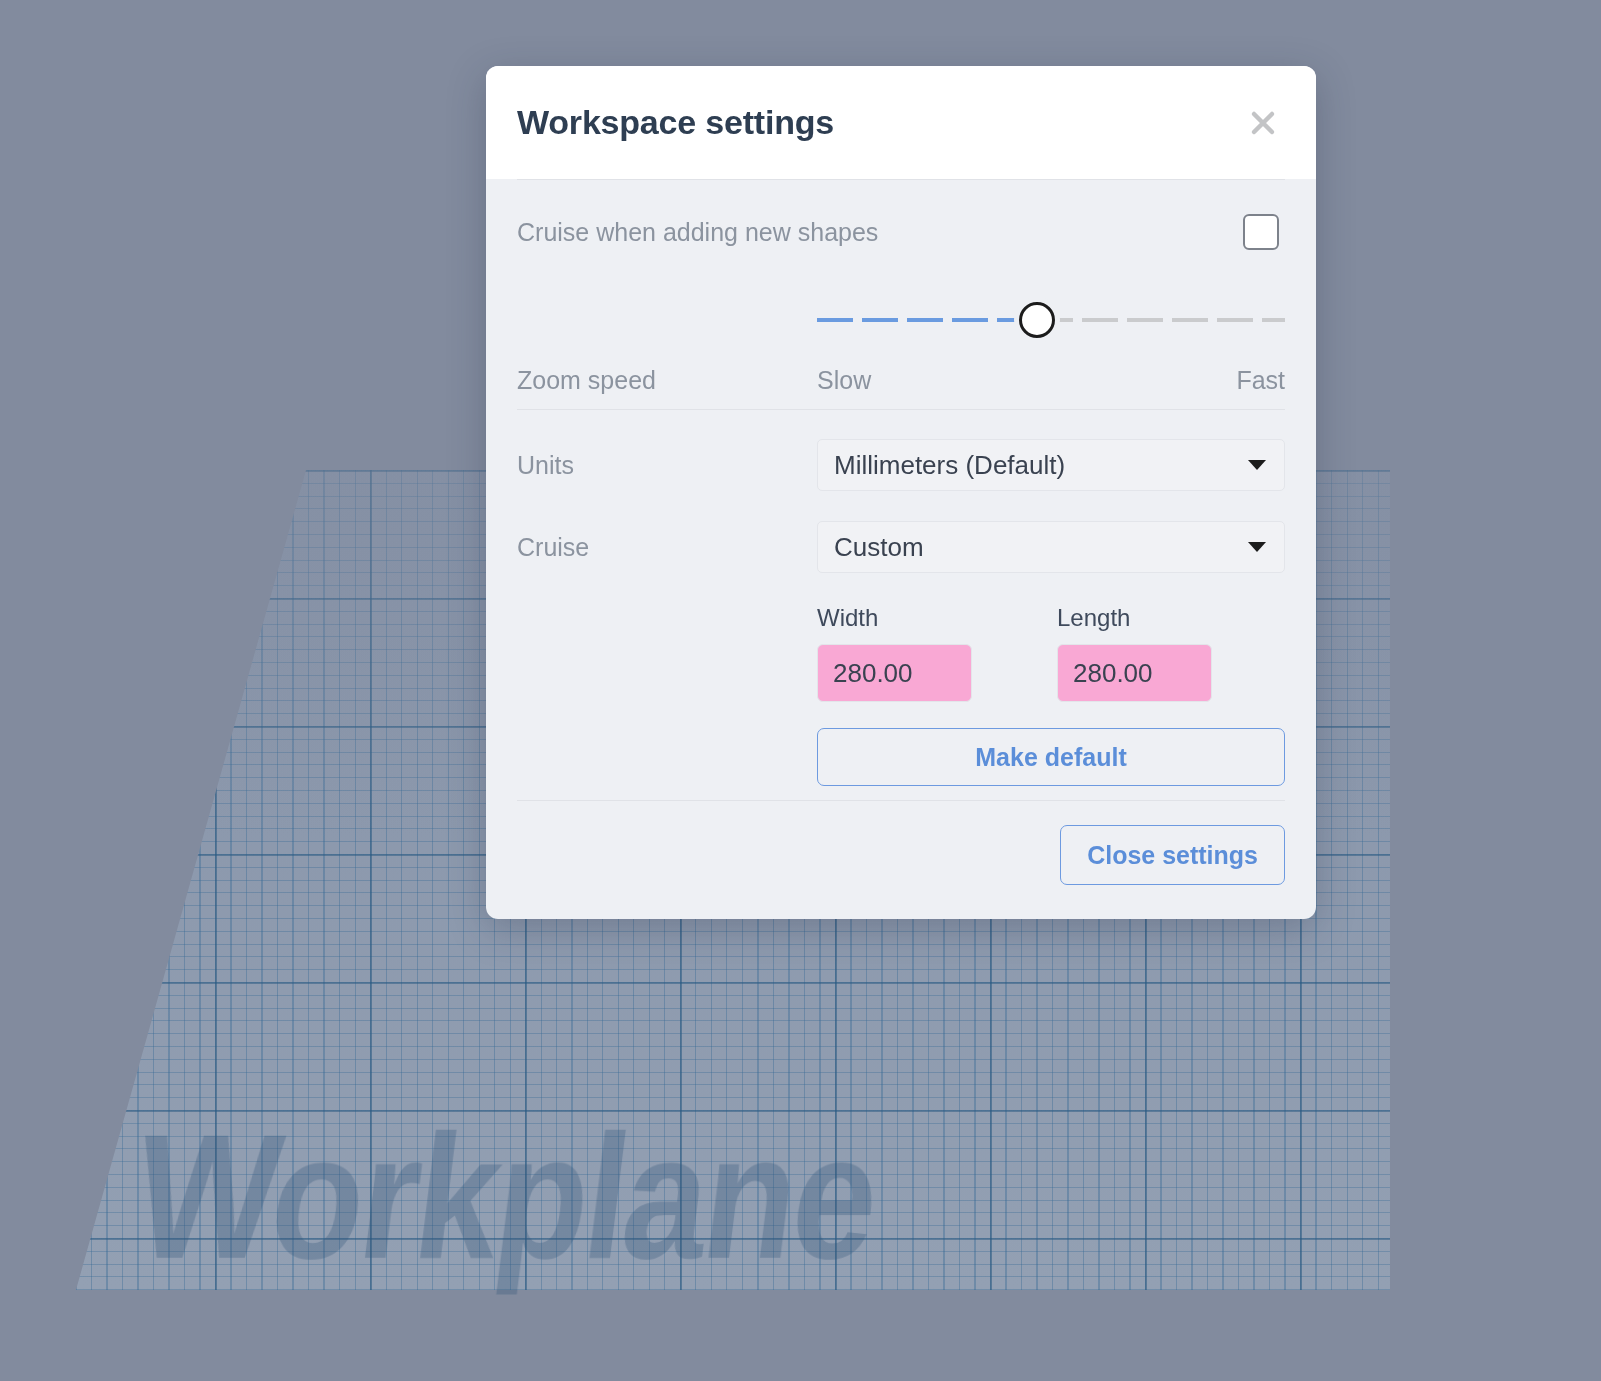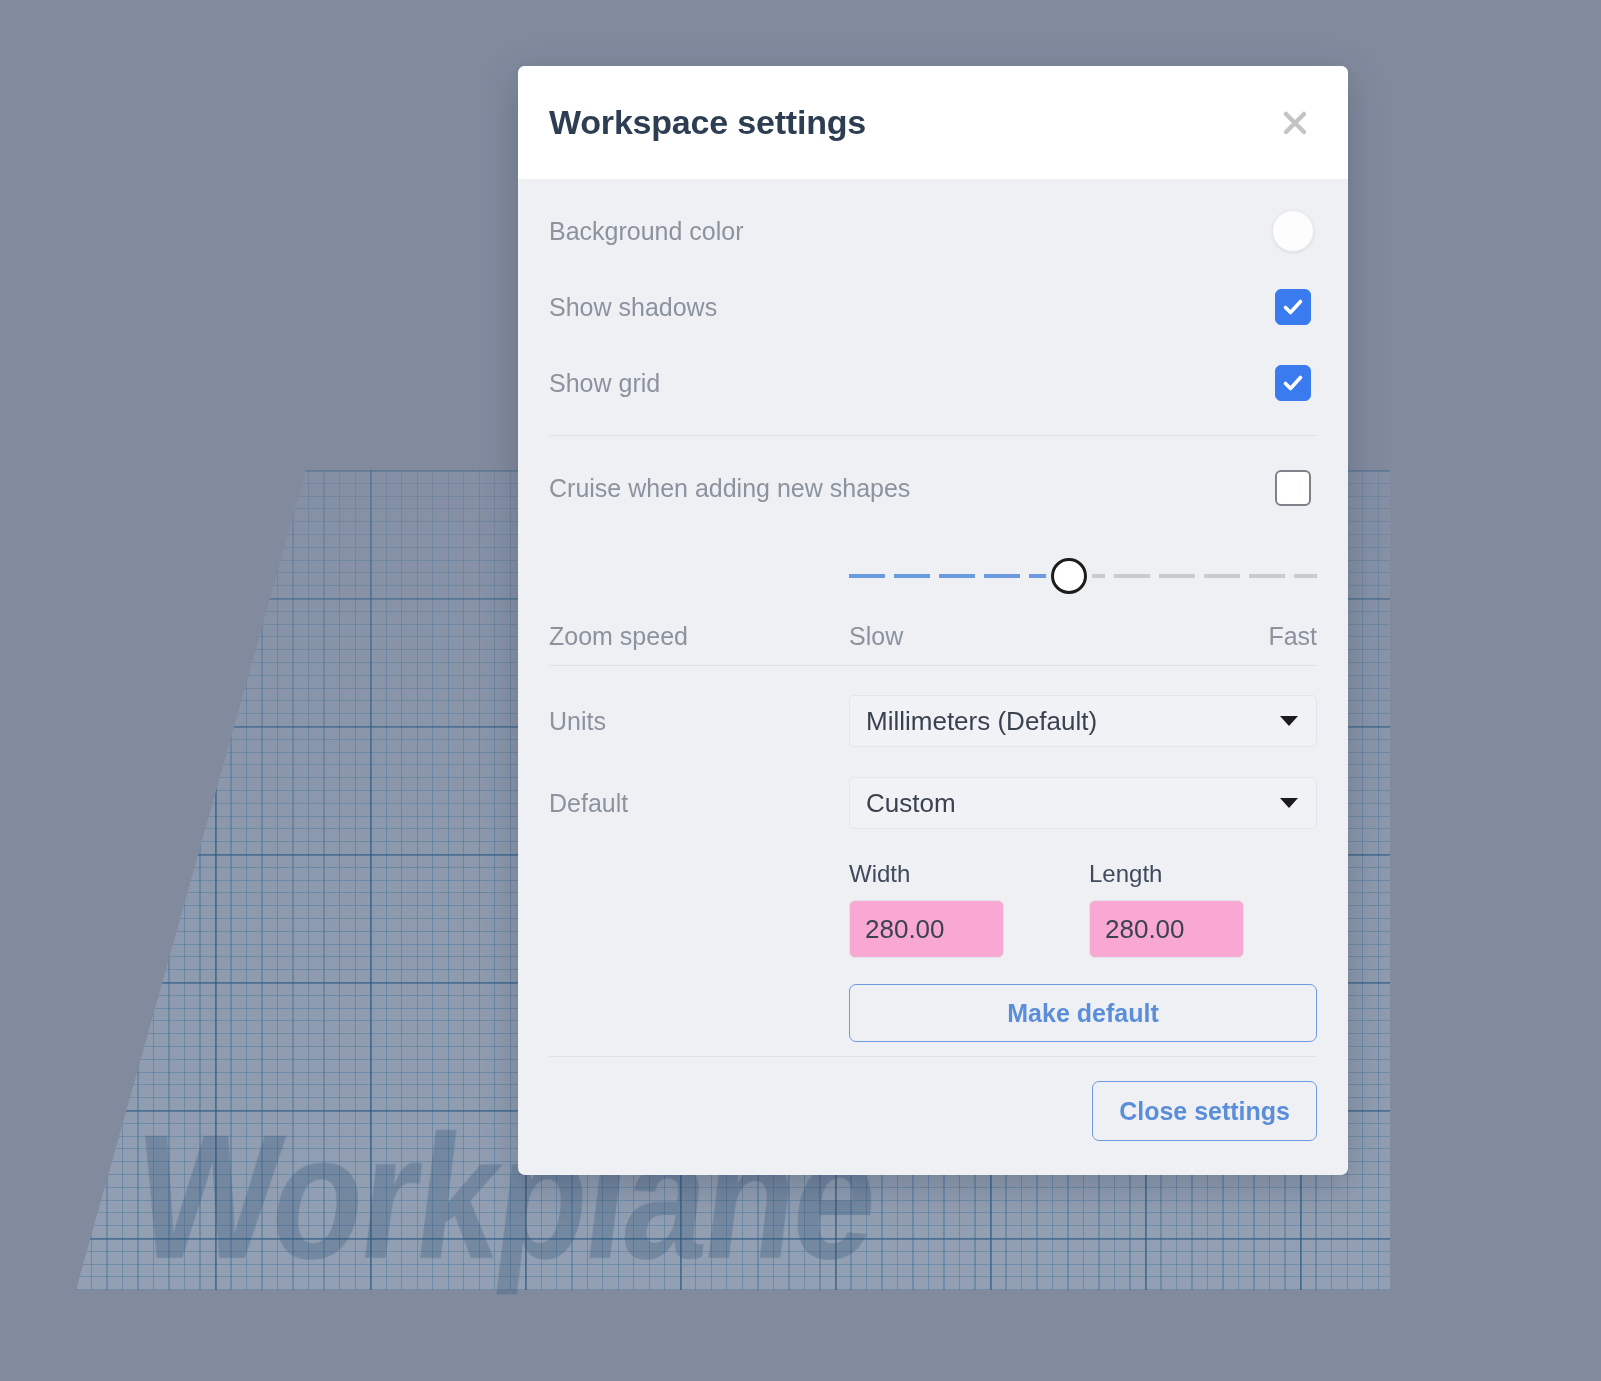--- a/index.html
+++ b/index.html
@@ -71,24 +71,24 @@
     color: rgba(45,84,118,0.30);
     white-space: nowrap;
     transform: skewX(-7deg) scaleY(1.18);
     transform-origin: left top;
     user-select: none;
   }
 
   
   #dialog {
     position: absolute;
-    left: 518px;
+    left: 486px;
     top: 66px;
     width: 830px;
-    border-radius: 7px;
+    border-radius: 12px;
     background: #eef0f4;
     box-shadow: 0 10px 38px rgba(30,40,60,0.26);
     overflow: hidden;
   }
 
   .dialog-header {
     background: #ffffff;
     height: 113px;
     display: flex;
     align-items: center;
@@ -340,50 +340,20 @@
         <span>
           <svg width="30" height="30" viewBox="0 0 30 30" aria-hidden="true">
             <path d="M6 6 L24 24 M24 6 L6 24" stroke="#c3c4c6" stroke-width="4.5" stroke-linecap="round" fill="none"></path>
           </svg>
         </span>
       </button>
     </div>
 
     <div class="dialog-body">
 
-      <div class="section">
-
-        <div class="row">
-          <span class="row-label">Background color</span>
-          <span class="color-swatch"></span>
-        </div>
-
-        <div class="row">
-          <span class="row-label">Show shadows</span>
-          <span class="checkbox checked">
-            <span>
-              <svg width="24" height="24" viewBox="0 0 24 24" aria-hidden="true">
-                <path d="M4.5 12.5 L9.5 17.5 L19.5 6.5" stroke="#ffffff" stroke-width="3.6" fill="none" stroke-linecap="round" stroke-linejoin="round"></path>
-              </svg>
-            </span>
-          </span>
-        </div>
-
-        <div class="row">
-          <span class="row-label">Show grid</span>
-          <span class="checkbox checked">
-            <span>
-              <svg width="24" height="24" viewBox="0 0 24 24" aria-hidden="true">
-                <path d="M4.5 12.5 L9.5 17.5 L19.5 6.5" stroke="#ffffff" stroke-width="3.6" fill="none" stroke-linecap="round" stroke-linejoin="round"></path>
-              </svg>
-            </span>
-          </span>
-        </div>
-
-      </div>
 
       <div class="divider"></div>
 
       <div class="section">
 
         <div class="row">
           <span class="row-label">Cruise when adding new shapes</span>
           <span class="checkbox unchecked"></span>
         </div>
 
@@ -412,21 +382,21 @@
           <span class="row-label">Units</span>
           <div class="field-control">
             <div class="select">
               <span class="select-value">Millimeters (Default)</span>
               <span class="select-caret"></span>
             </div>
           </div>
         </div>
 
         <div class="field-row">
-          <span class="row-label">Default</span>
+          <span class="row-label">Cruise</span>
           <div class="field-control">
             <div class="select">
               <span class="select-value">Custom</span>
               <span class="select-caret"></span>
             </div>
           </div>
         </div>
 
         <div class="field-row" style="min-height:0; align-items:flex-start;">
           <span class="row-label" style="width:300px; flex:none;"></span>

